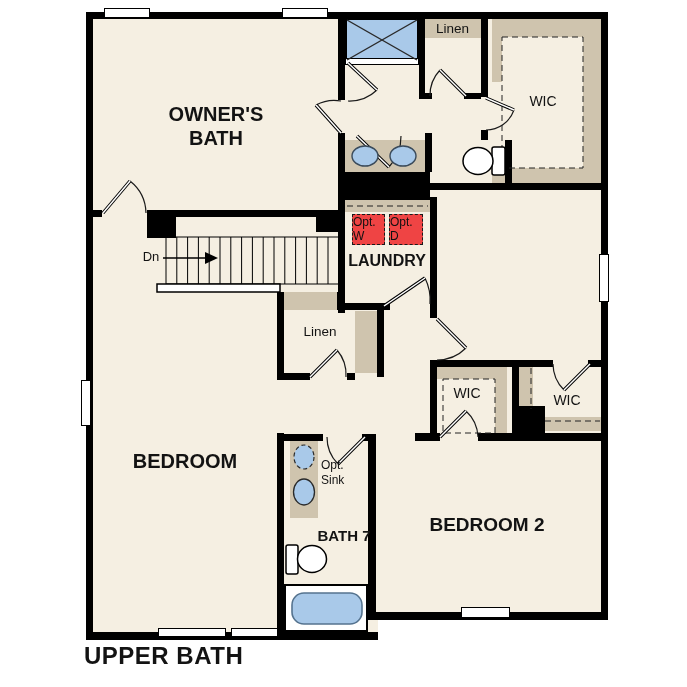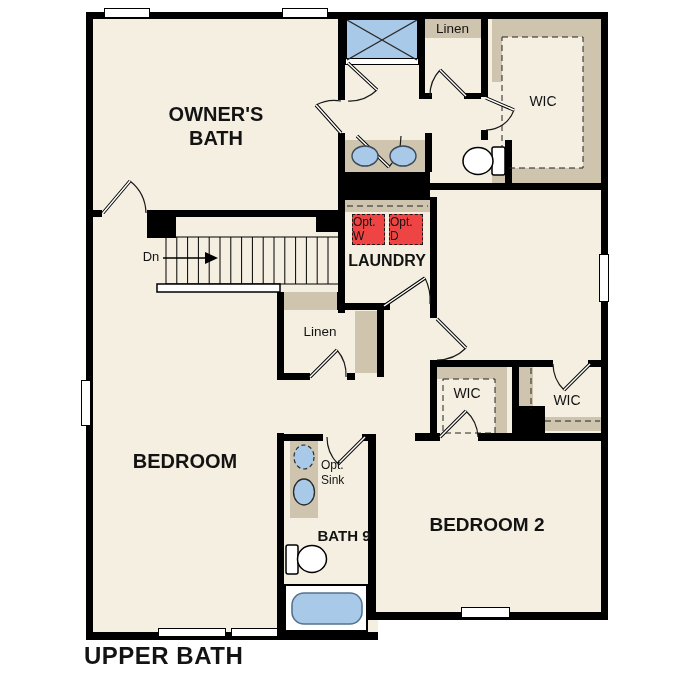--- a/index.html
+++ b/index.html
@@ -184,17 +184,17 @@
 
   <div class="lbl b z50" style="left:151px;top:102px;width:130px;font-size:20px;line-height:24px;">OWNER'S BATH</div>
   <div class="lbl z50" style="left:513px;top:93px;width:60px;font-size:14px;line-height:17px;">WIC</div>
   <div class="lbl z50" style="left:424px;top:20px;width:57px;font-size:13.5px;line-height:17px;">Linen</div>
   <div class="lbl b z50" style="left:337px;top:252px;width:100px;font-size:16px;line-height:18px;">LAUNDRY</div>
   <div class="lbl z50" style="left:288px;top:323px;width:64px;font-size:13.5px;line-height:17px;">Linen</div>
   <div class="lbl z50" style="left:437px;top:385px;width:60px;font-size:14px;line-height:17px;">WIC</div>
   <div class="lbl z50" style="left:537px;top:392px;width:60px;font-size:14px;line-height:17px;">WIC</div>
   <div class="lbl b z50" style="left:115px;top:450px;width:140px;font-size:20px;line-height:23px;">BEDROOM</div>
   <div class="lbl z50" style="left:321px;top:458px;width:30px;font-size:12px;line-height:15px;text-align:left;">Opt. Sink</div>
-  <div class="lbl b z50" style="left:313px;top:528px;width:62px;font-size:15px;line-height:16.5px;">BATH 9</div>
+  <div class="lbl b z50" style="left:313px;top:528px;width:62px;font-size:15px;line-height:16.5px;">BATH 7</div>
   <div class="lbl b z50" style="left:417px;top:514px;width:140px;font-size:19px;line-height:21px;">BEDROOM 2</div>
   <div class="lbl z50" style="left:139px;top:249px;width:24px;font-size:13px;line-height:15px;">Dn</div>
   <div class="lbl b z50" style="left:84px;top:642px;width:260px;font-size:24px;line-height:27px;text-align:left;letter-spacing:0.5px;">UPPER BATH</div>
 </div>
 
 </body></html>

